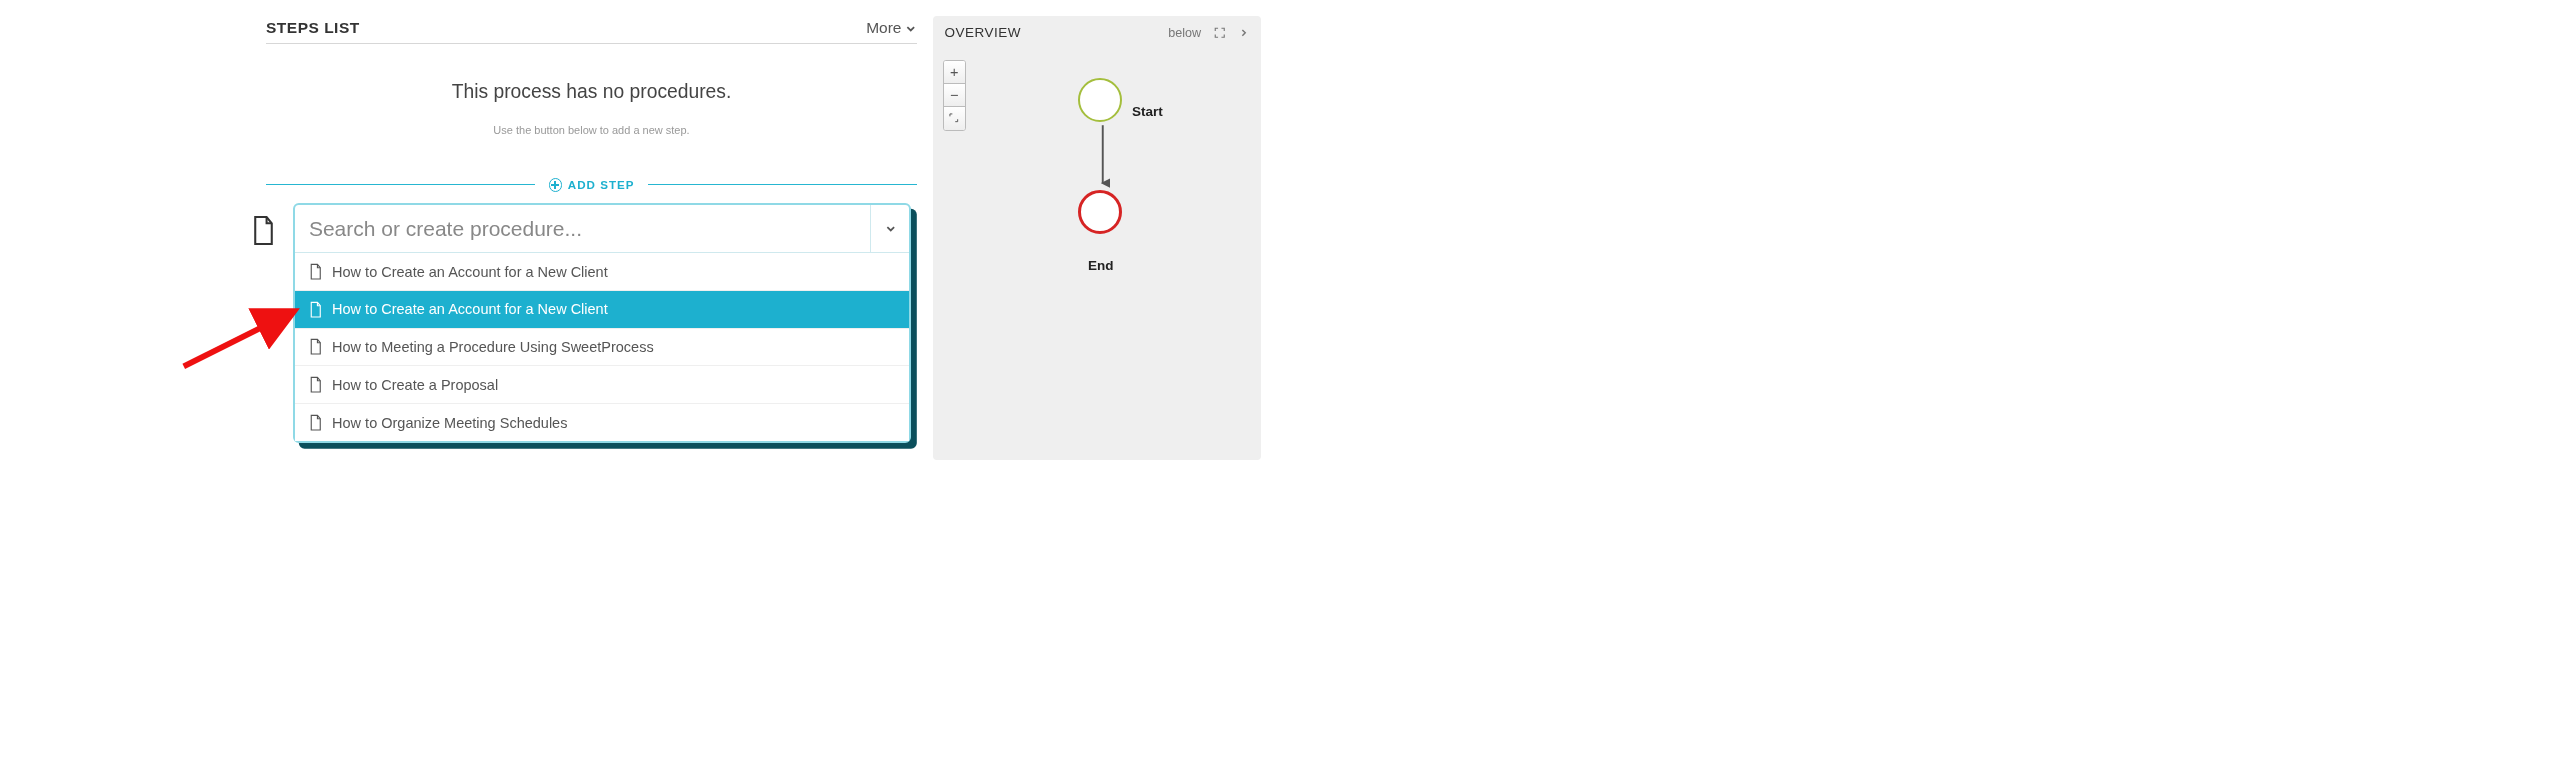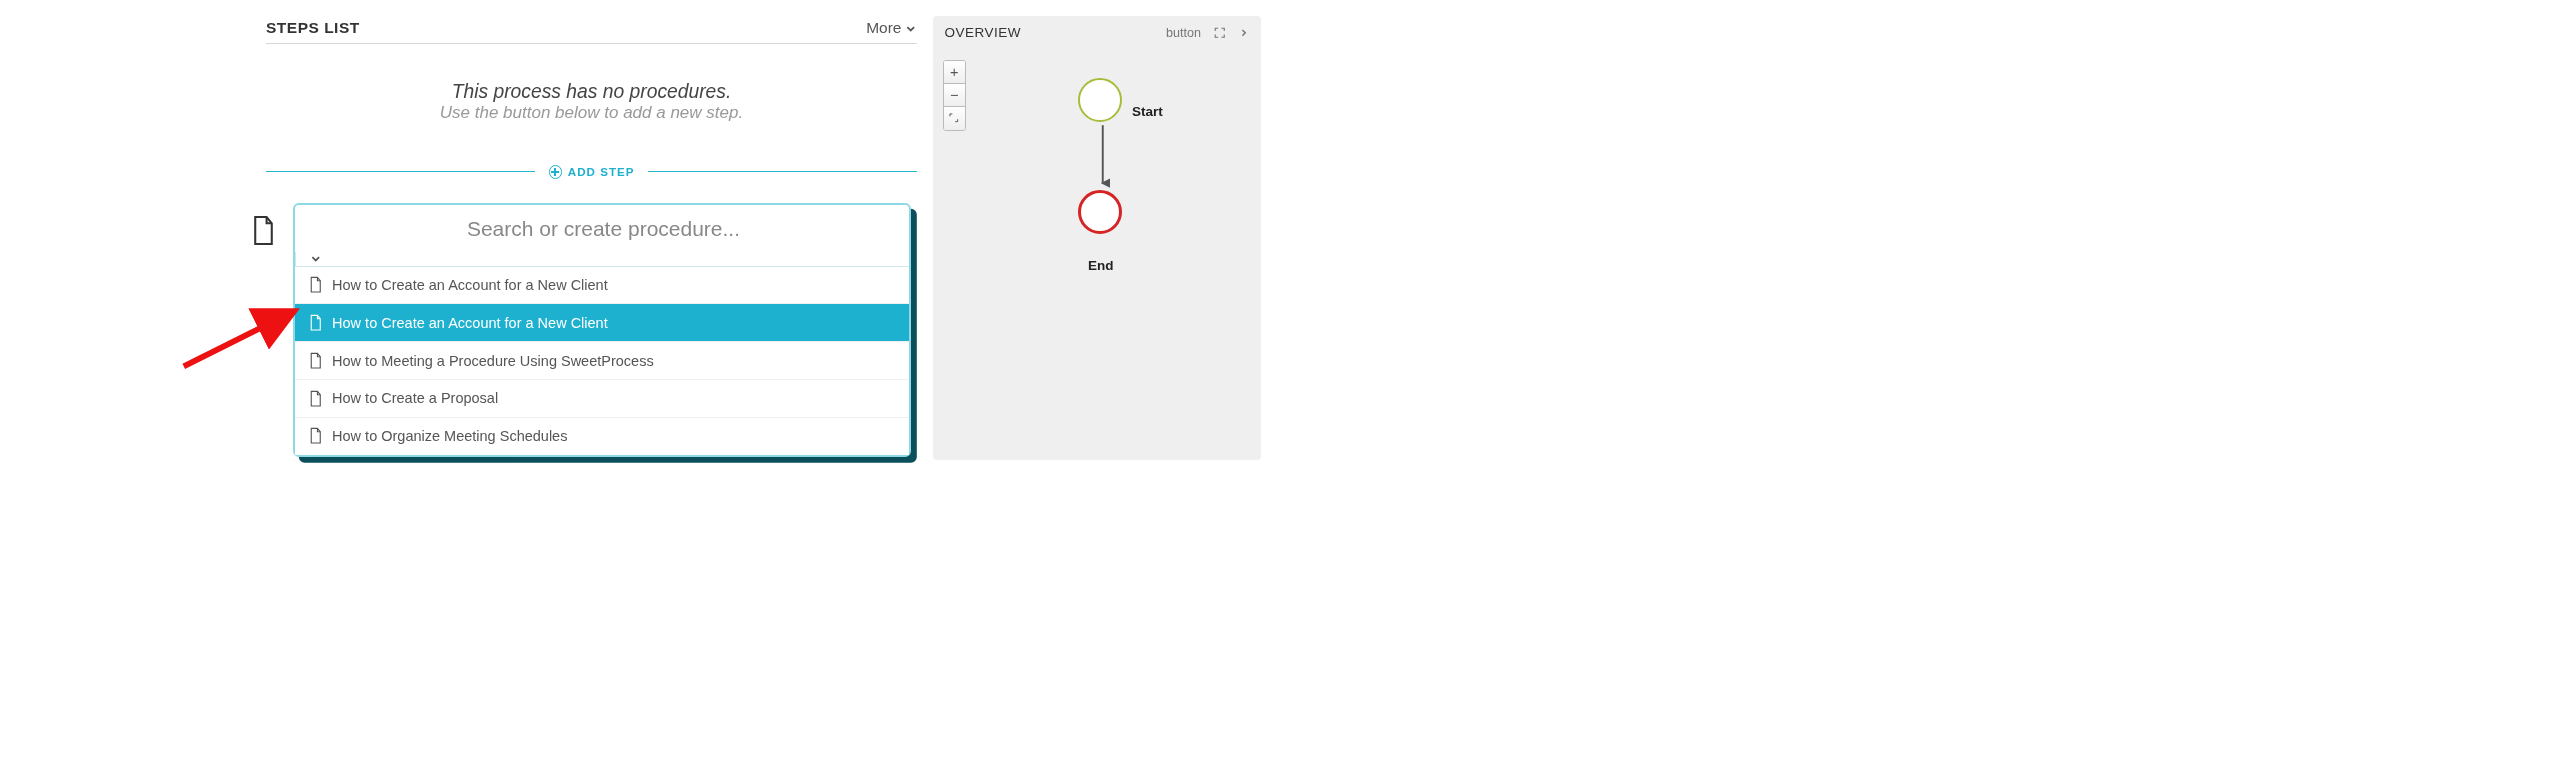--- a/index.html
+++ b/index.html
@@ -42,31 +42,30 @@
     color: #555;
     display: flex;
     align-items: center;
     gap: 2px;
     cursor: pointer;
   }
   .more-btn svg { width: 13.5px; height: 13.5px; }
   .empty-state {
     text-align: center;
     margin-top: 37px;
-    font-style: italic;
   }
   .empty-title {
     font-size: 19.3px;
     color: #444;
     font-weight: 400;
   }
   .empty-sub {
-    font-size: 17px;
+    font-size: 11px;
     color: #999;
-    margin-top: 0;
+    margin-top: 21px;
   }
   .addstep-row {
     display: flex;
     align-items: center;
     margin-top: 42px;
   }
   .addstep-line {
     flex: 1;
     height: 1px;
     background: #26b6d1;
@@ -117,21 +116,20 @@
     border: 2.9px solid #8fd9e6;
     border-radius: 5.8px;
     background: #fff;
     position: relative;
     box-shadow: 5.8px 5.8px 0 #0b4f5c; 
   }
   .search-input-row {
     display: flex;
     align-items: center;
     border-bottom: 1px solid #cfe9ee;
-    flex-direction: column;
   }
   .search-input {
     flex: 1;
     border: none;
     outline: none;
     font-size: 21px;
     color: #888;
     font-style: normal;
     padding: 11.6px 13.5px;
     background: transparent;
@@ -351,21 +349,21 @@
         <polygon points="0,0 8,4 0,8" fill="#e11"></polygon>
       </marker>
     </defs>
     <line x1="10" y1="70" x2="120" y2="15" stroke="#e11" stroke-width="6" marker-end="url(#ah)"></line>
   </svg>
 
   <div class="overview-panel">
     <div class="ov-header">
       <div class="ov-title">OVERVIEW</div>
       <div class="ov-tools">
-        <span class="ov-tool">button</span>
+        <span class="ov-tool">below</span>
         <span class="ov-tool">
           <svg width="13.5" height="13.5" viewBox="0 0 24 24" fill="none" stroke="#777" stroke-width="2">
               <path d="M4 9V4h5M20 9V4h-5M4 15v5h5M20 15v5h-5"></path>
             </svg>
         </span>
         <span class="ov-tool">
           <svg width="11.6" height="11.6" viewBox="0 0 24 24" fill="none" stroke="#777" stroke-width="3">
               <polyline points="9 6 15 12 9 18"></polyline>
             </svg>
         </span>

